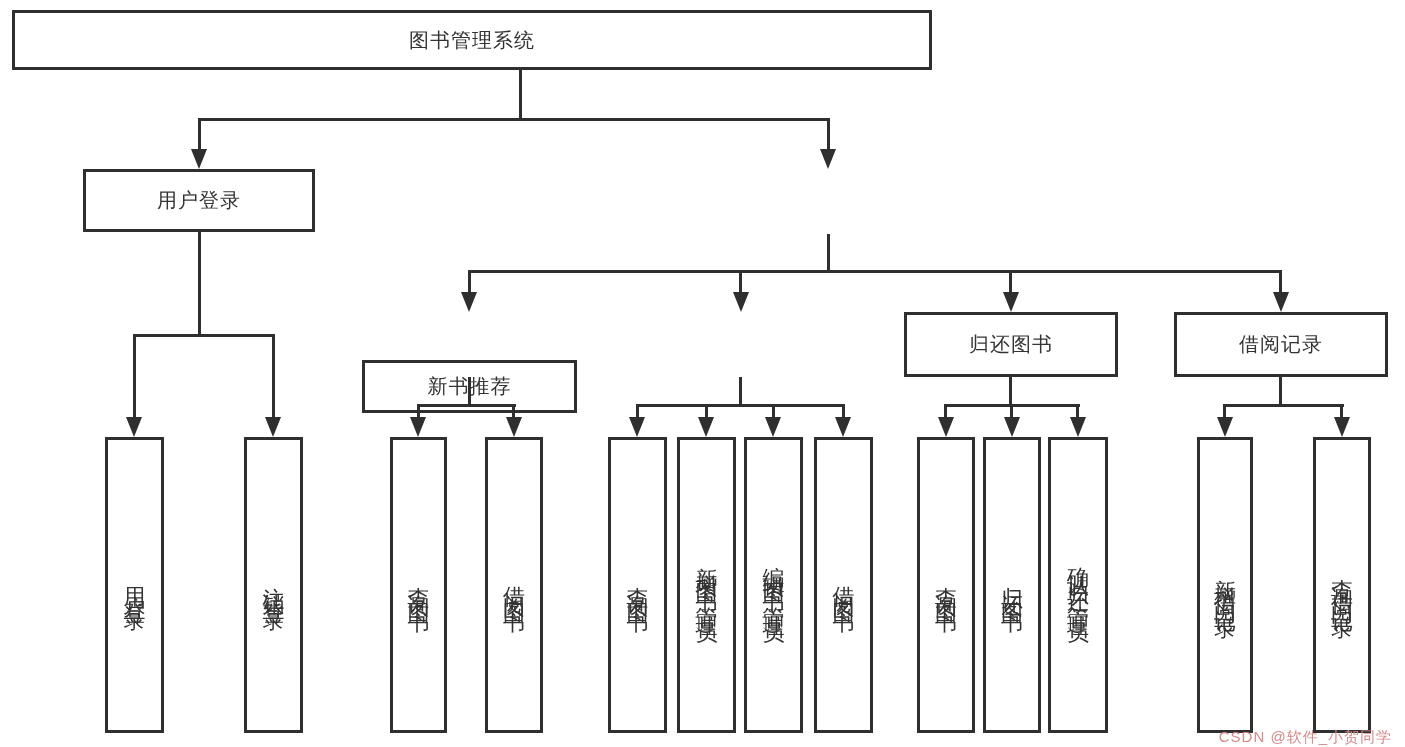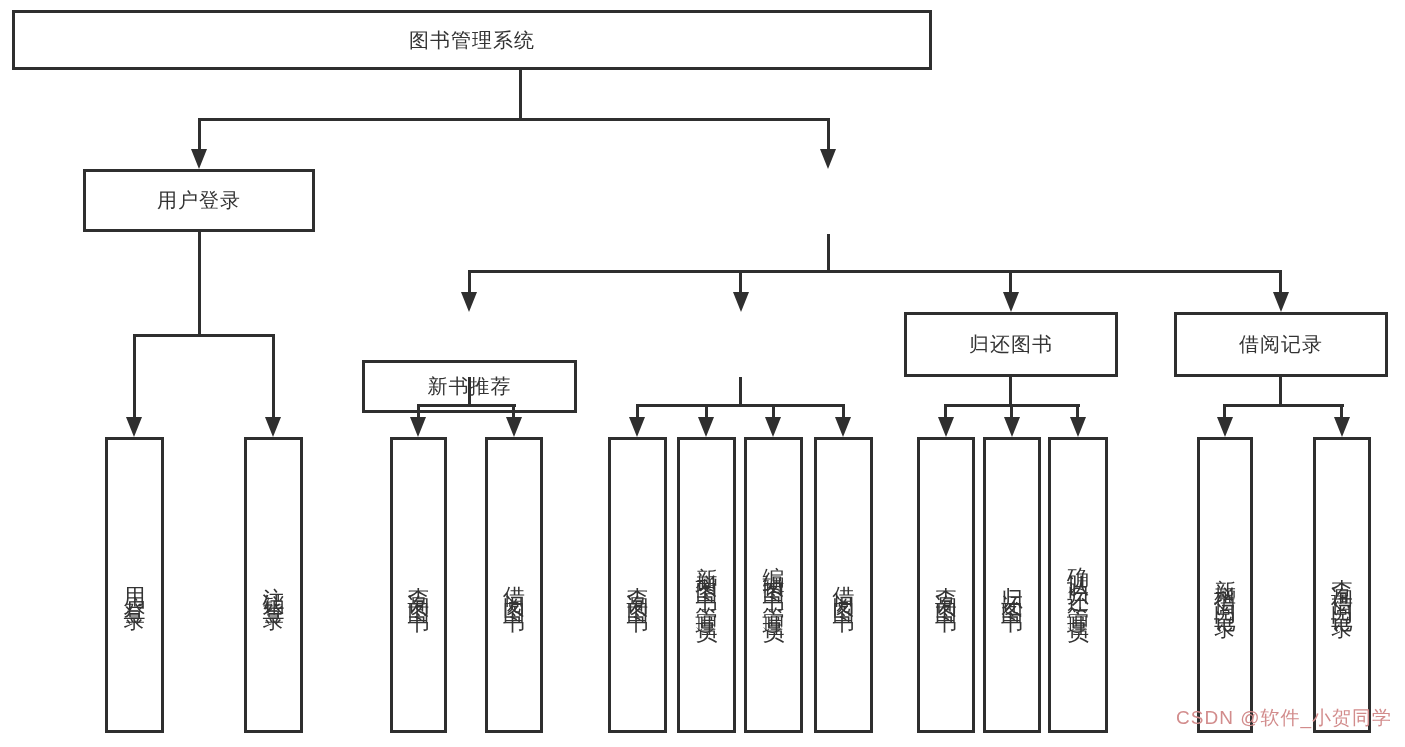--- a/index.html
+++ b/index.html
@@ -26,22 +26,22 @@
     font-size:22px;letter-spacing:8px;line-height:1;
   }
   .vl{position:absolute;width:3px;background:var(--line-color);}
   .hl{position:absolute;height:3px;background:var(--line-color);}
   .ah{
     position:absolute;width:0;height:0;
     border-left:8px solid transparent;border-right:8px solid transparent;
     border-top:20px solid var(--line-color);
   }
   .watermark{
-    position:absolute;right:13px;bottom:16px;z-index:20;
-    font-size:19px;letter-spacing:1px;color:var(--wm-color);
+    position:absolute;right:13px;bottom:0;z-index:20;
+    font-size:15px;letter-spacing:1px;color:var(--wm-color);
   }
 </style>
 </head>
 <body>
 
 <div class="canvas">
 
   <div class="box" style="left:12px;top:10px;width:920px;height:60px;">图书管理系统</div>
 
   <div class="vl" style="left:519px;top:70px;height:50px;"></div>

